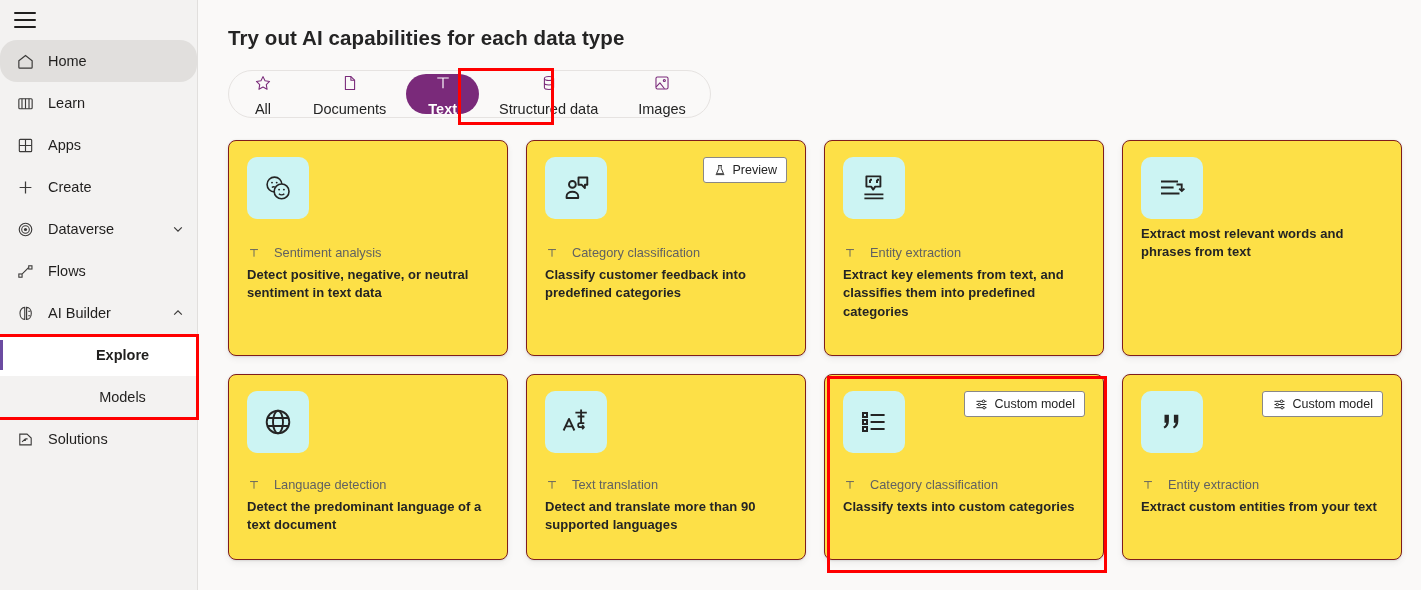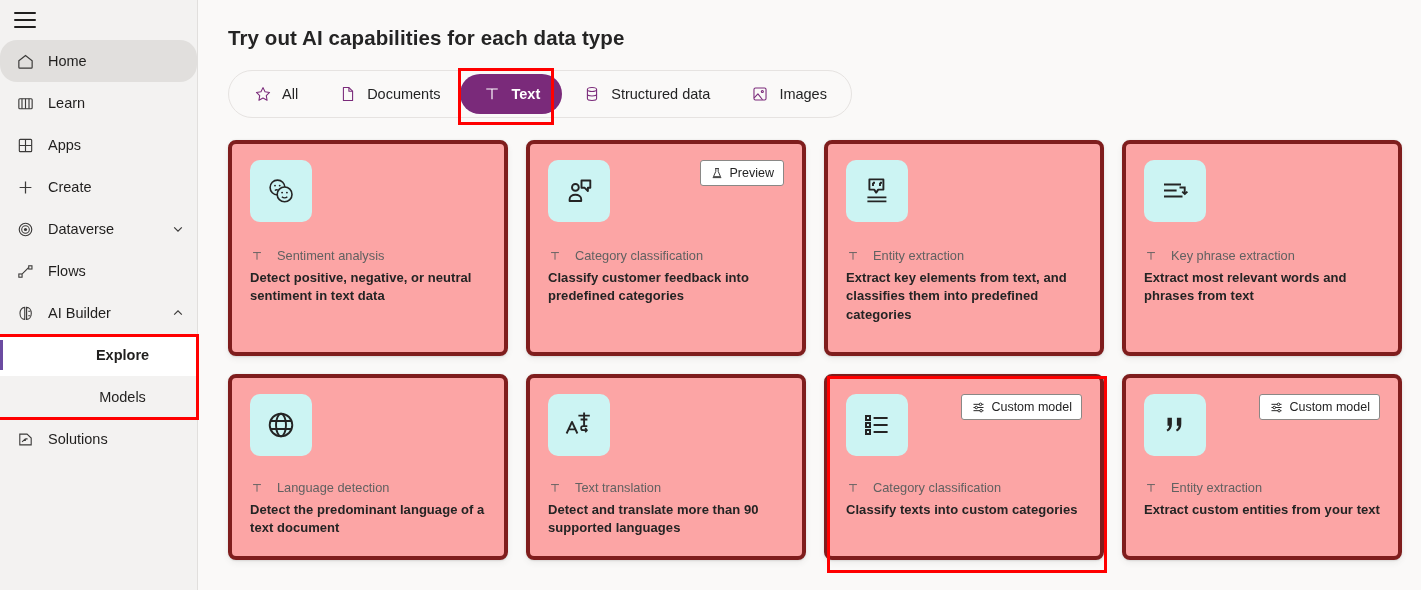--- a/index.html
+++ b/index.html
@@ -64,36 +64,36 @@
   
   .tabs {
     display: inline-flex; align-items: center;
     height: 48px; border: 1px solid #e6e3e1; border-radius: 26px;
     background: #faf9f8; padding: 0 4px; gap: 0;
     position: relative;
   }
   .tab {
     display: flex; align-items: center; gap: 9px;
     height: 40px; padding: 0 20px; border-radius: 20px;
-    font-size: 14.5px; color: #242424; cursor: pointer; white-space: nowrap;
+    font-size: 14.5px; color: #242424; cursor: pointer; white-space: nowrap; flex-direction: column;
   }
   .tab .tico { width: 20px; height: 20px; display: flex; align-items: center; justify-content: center; }
   .tab.selected { background: #7a2a7a; color: #ffffff; padding: 0 22px; font-weight: bold; }
   .tab.selected .tico svg { stroke: #ffffff; }
 
   
   .grid {
     display: grid;
     grid-template-columns: repeat(4, 280px);
     gap: 18px;
     margin-top: 22px;
   }
   .card {
     width: 280px; height: 216px;
-    background: #fca5a5; border: 4px solid #7f1d1d; border-radius: 8px;
+    background: #fde047; border: 1px solid #7f1d1d; border-radius: 8px;
     box-shadow: 0 .6px 1.8px rgba(0,0,0,.10), 0 3px 7px rgba(0,0,0,.055);
     padding: 16px 18px 14px 18px;
     position: relative; cursor: pointer;
   }
   .card.row2 { height: 186px; }
   .card-top { display: flex; align-items: flex-start; justify-content: space-between; }
   .card-icon {
     width: 62px; height: 62px; border-radius: 10px;
     background: #ccf4f3; display: flex; align-items: center; justify-content: center;
   }
@@ -380,28 +380,20 @@
       <div class="card">
         <div class="card-top">
           <div class="card-icon">
             <svg width="34" height="34" viewBox="0 0 34 34" fill="none" stroke="#242424" stroke-width="2" stroke-linecap="butt">
               <path d="M6 10.5h17M6 16.5h12.6M6 22.5h18.5"></path>
               <path d="M21.5 13.5h5.2v6.4" stroke-width="1.9" fill="none"></path>
               <path d="M24.2 17.6l2.6 2.4 2.6-2.4" stroke-width="1.9"></path>
             </svg>
           </div>
         </div>
-        <div class="card-kicker">
-          <span class="kico">
-            <svg width="12" height="12" viewBox="0 0 14 14" fill="none" stroke="#616161" stroke-width="1.1">
-                <path d="M2.4 3h9.2M7 3v8.3"></path>
-              </svg>
-          </span>
-          <span>Key phrase extraction</span>
-        </div>
         <div class="card-desc">Extract most relevant words and phrases from text</div>
       </div>
 
       <div class="card row2">
         <div class="card-top">
           <div class="card-icon">
             <svg width="34" height="34" viewBox="0 0 34 34" fill="none" stroke="#242424" stroke-width="1.9">
               <circle cx="17" cy="17" r="11.3"></circle>
               <ellipse cx="17" cy="17" rx="5" ry="11.3"></ellipse>
               <path d="M6.4 13h21.2M6.4 21h21.2"></path>

